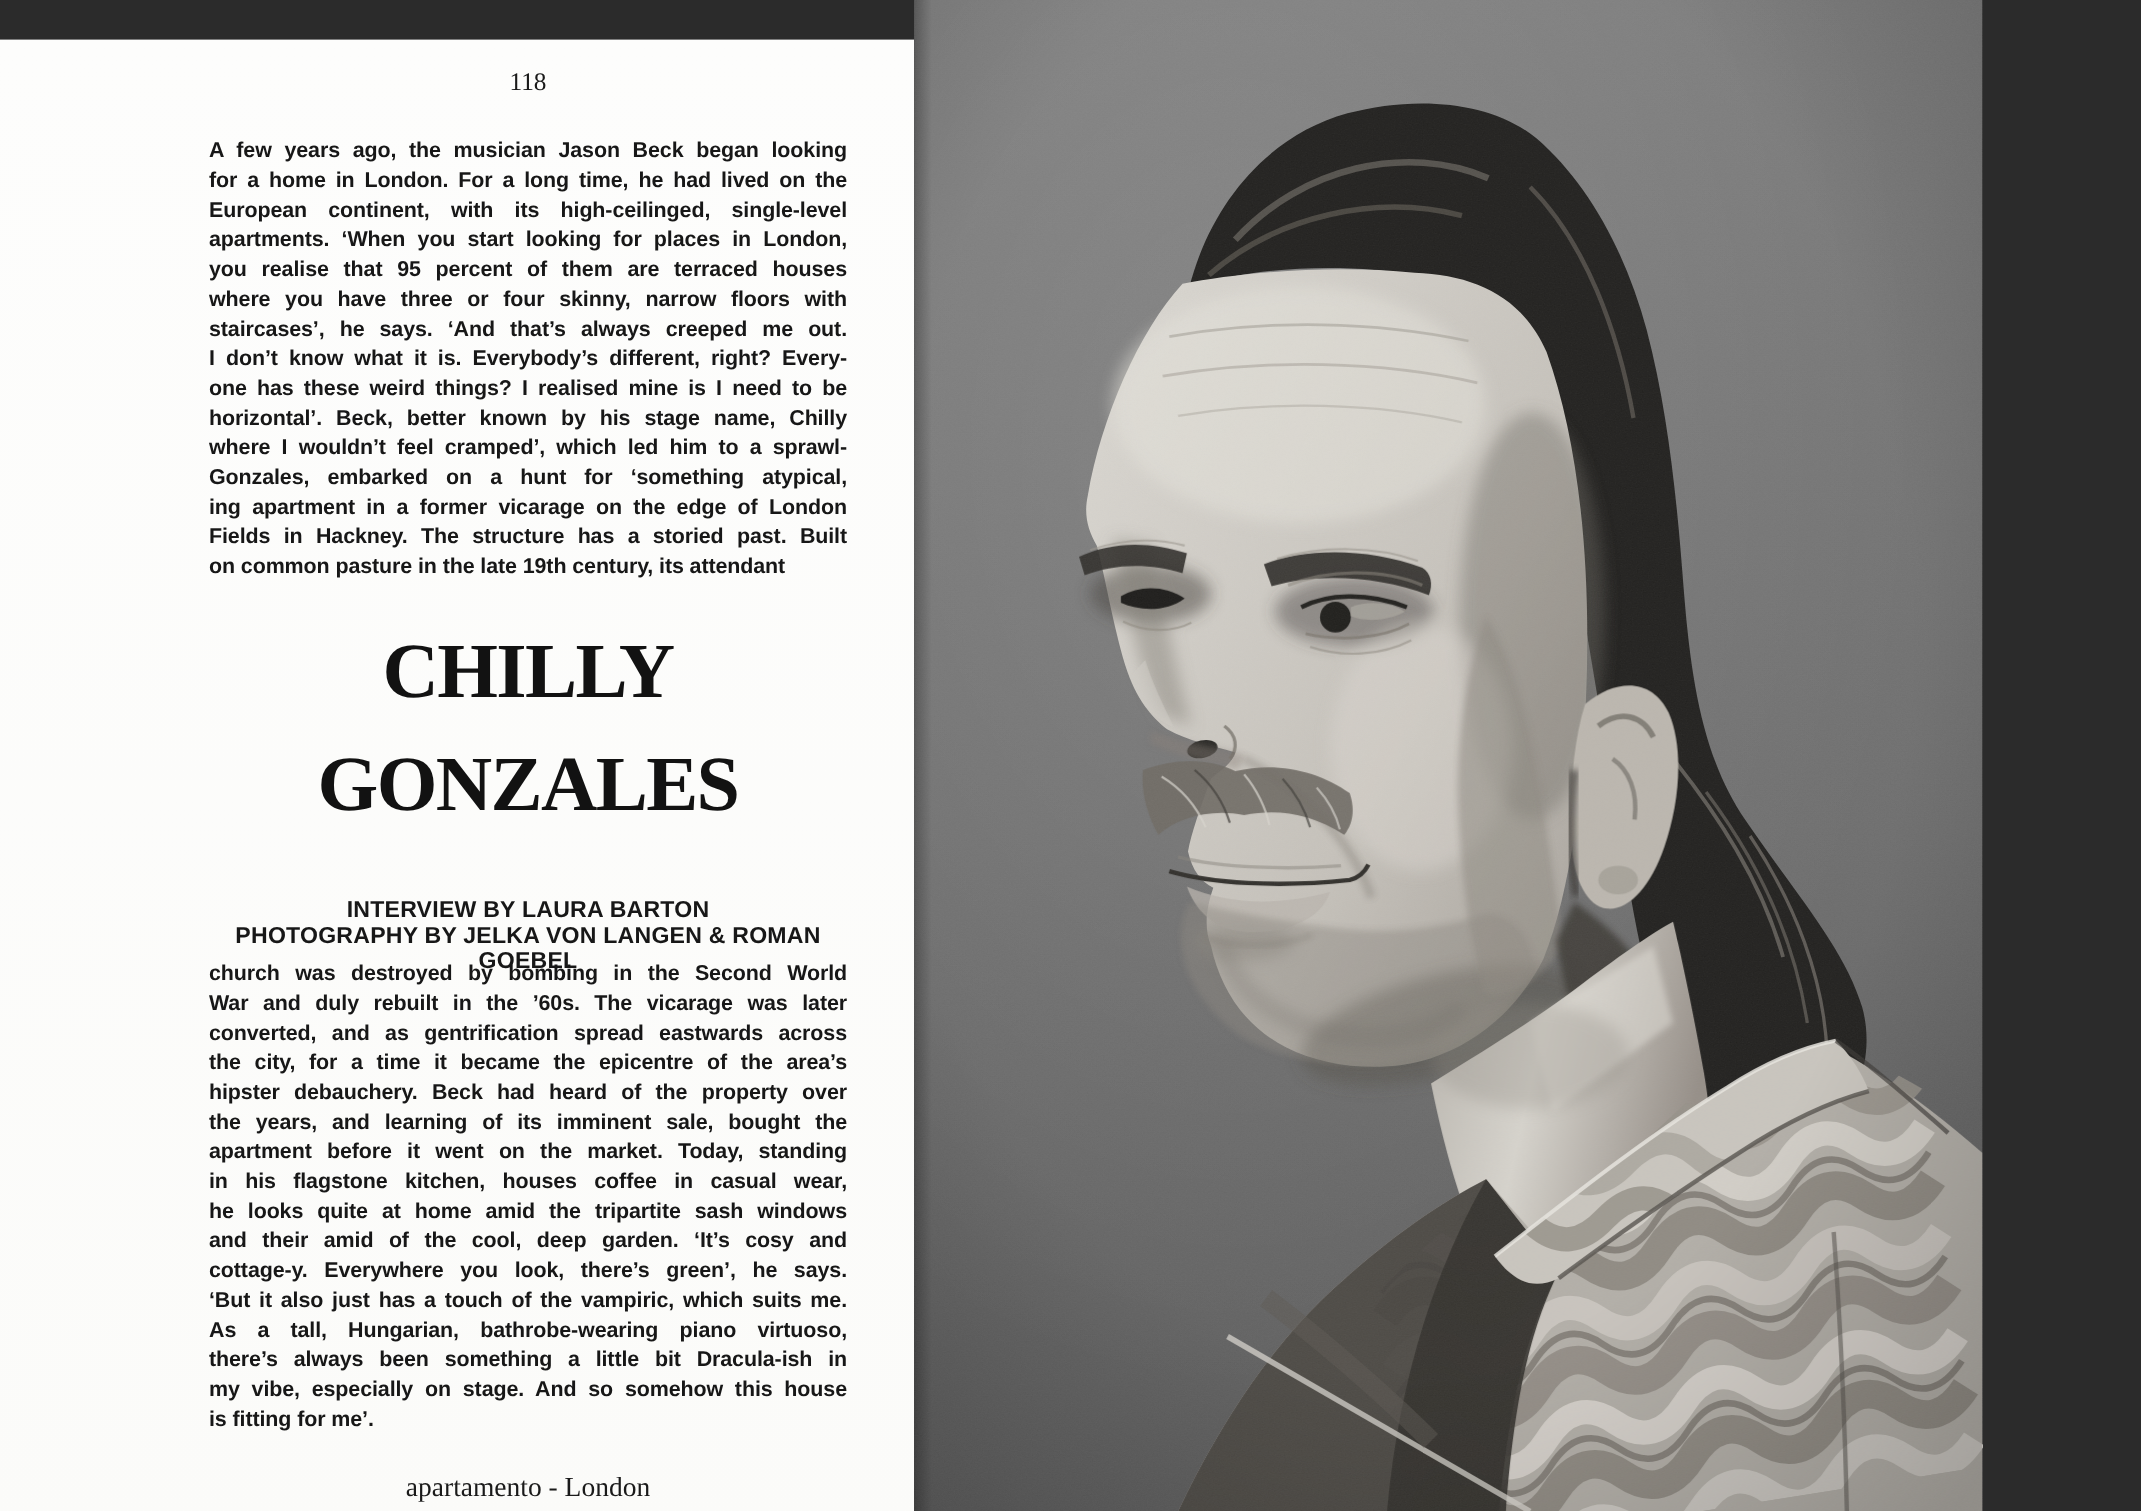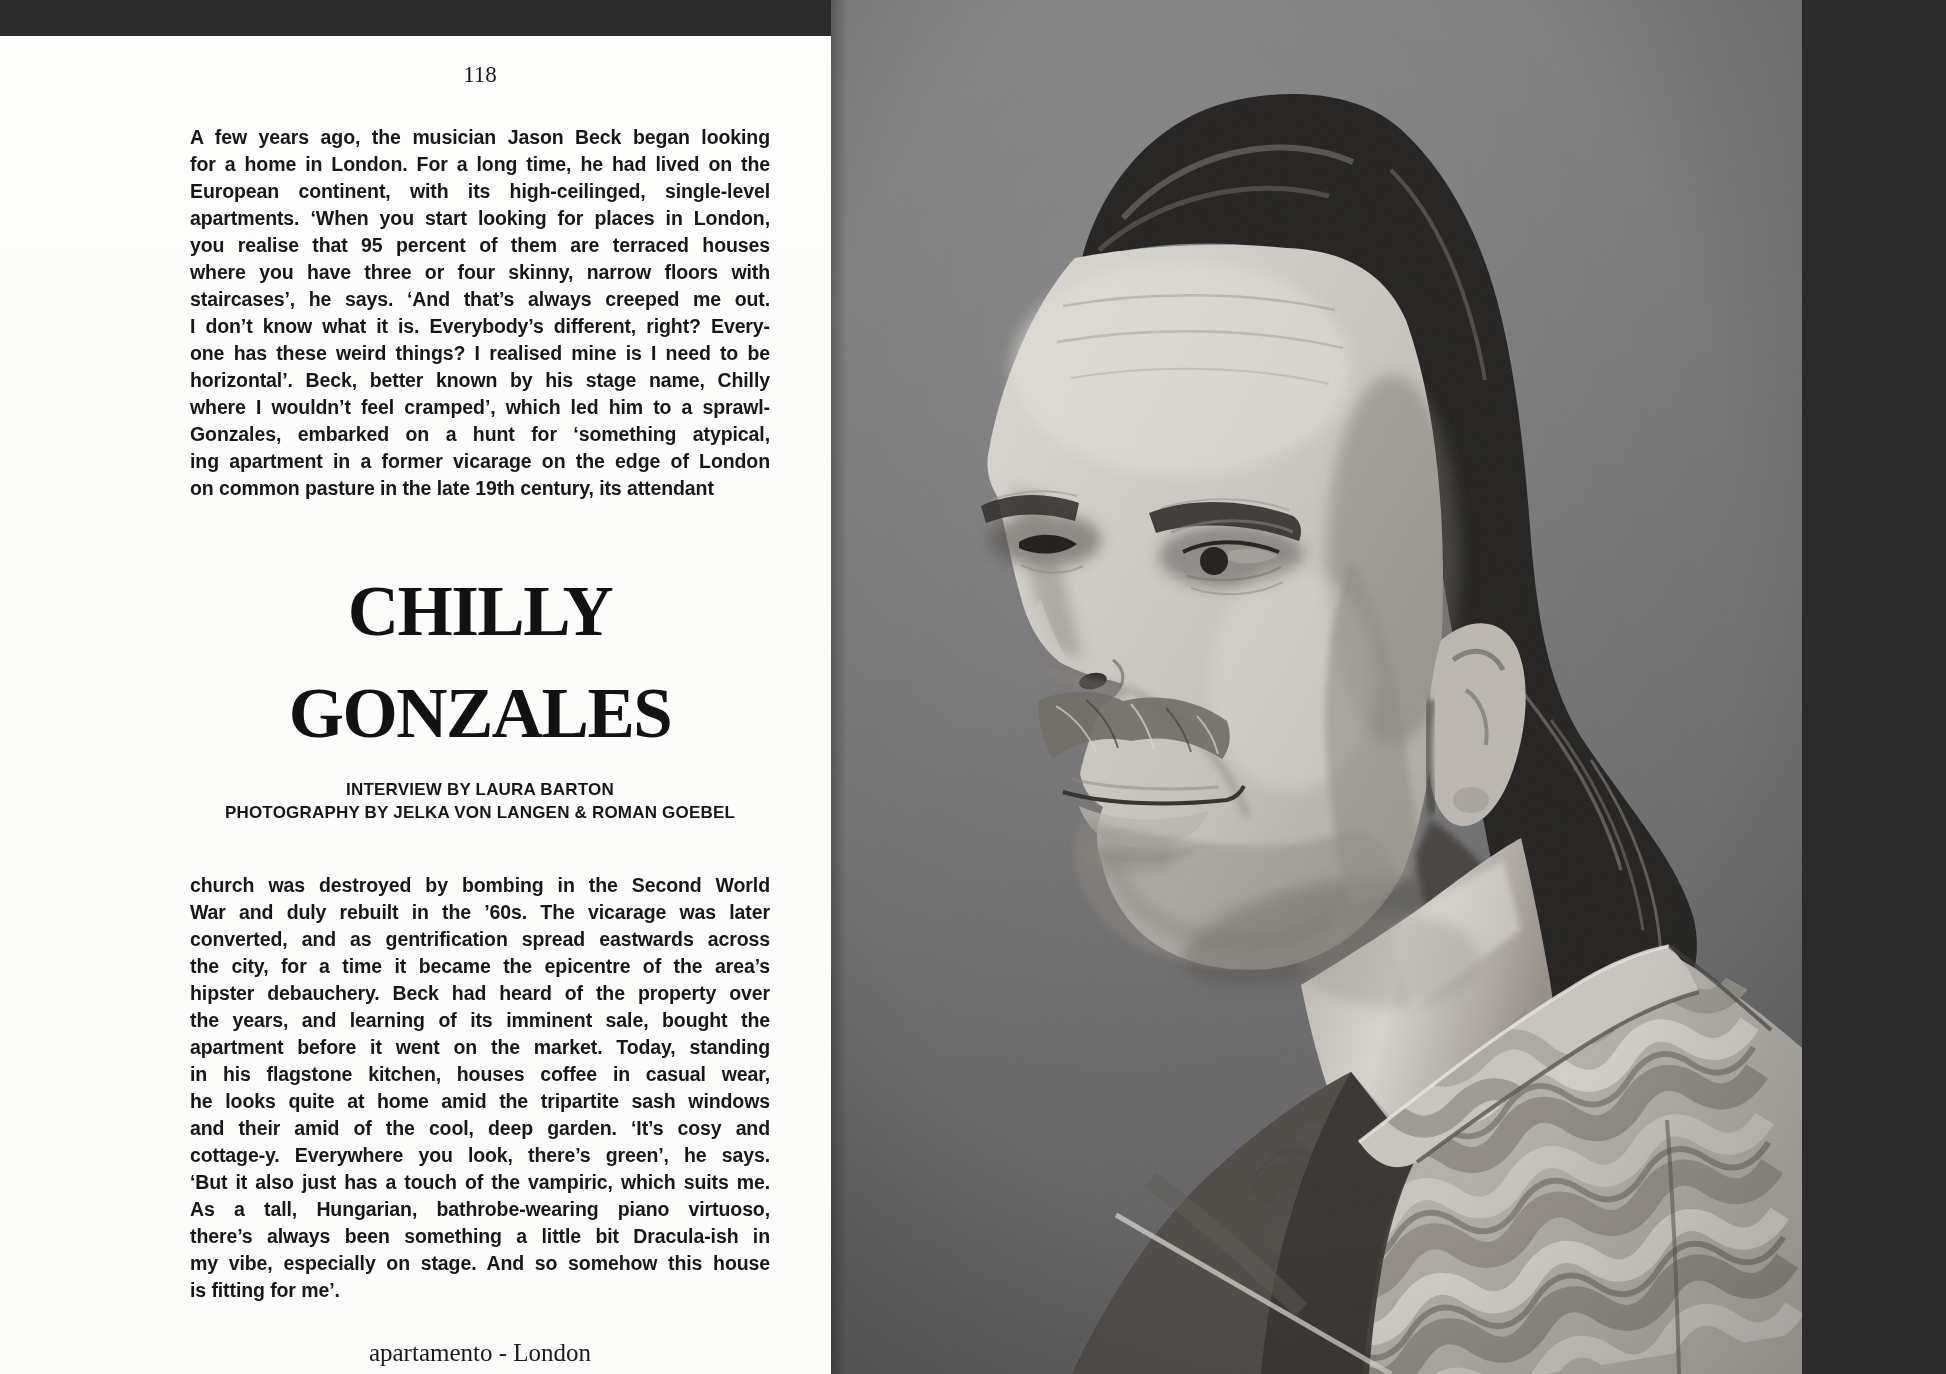--- a/index.html
+++ b/index.html
@@ -34,22 +34,22 @@
   .bodypara .tline-last { text-align-last:left; }
   .p1 { top:88px; }
   .p2 { top:836px; }
   .title {
     top:524px; text-align:center;
     font-family:"Liberation Serif", serif;
     font-weight:700; font-size:71px; line-height:102px;
     letter-spacing:-1.5px; color:#121212;
   }
   .credits {
-    top:742px; text-align:center;
-    font-weight:700; font-size:17px; line-height:23px;
+    top:780px; text-align:center;
+    font-weight:700; font-size:21px; line-height:23px;
     letter-spacing:0.2px; color:#171717;
   }
   .footer {
     top:1303px; text-align:center;
     font-family:"Liberation Serif", serif;
     font-size:25px; color:#1a1a1a;
   }
   
   .page-right {
     position:relative;
@@ -73,20 +73,21 @@
         <div class="tline">apartments. ‘When you start looking for places in London,</div>
         <div class="tline">you realise that 95 percent of them are terraced houses</div>
         <div class="tline">where you have three or four skinny, narrow floors with</div>
         <div class="tline">staircases’, he says. ‘And that’s always creeped me out.</div>
         <div class="tline">I don’t know what it is. Everybody’s different, right? Every-</div>
         <div class="tline">one has these weird things? I realised mine is I need to be</div>
         <div class="tline">horizontal’. Beck, better known by his stage name, Chilly</div>
         <div class="tline">where I wouldn’t feel cramped’, which led him to a sprawl-</div>
         <div class="tline">Gonzales, embarked on a hunt for ‘something atypical,</div>
         <div class="tline">ing apartment in a former vicarage on the edge of London</div>
+        <div class="tline">Fields in Hackney. The structure has a storied past. Built</div>
         <div class="tline tline-last">on common pasture in the late 19th century, its attendant</div>
       </div>
 
     <div class="col title">
       <div>CHILLY</div>
       <div>GONZALES</div>
     </div>
 
     <div class="col credits">
       <div>INTERVIEW BY LAURA BARTON</div>

